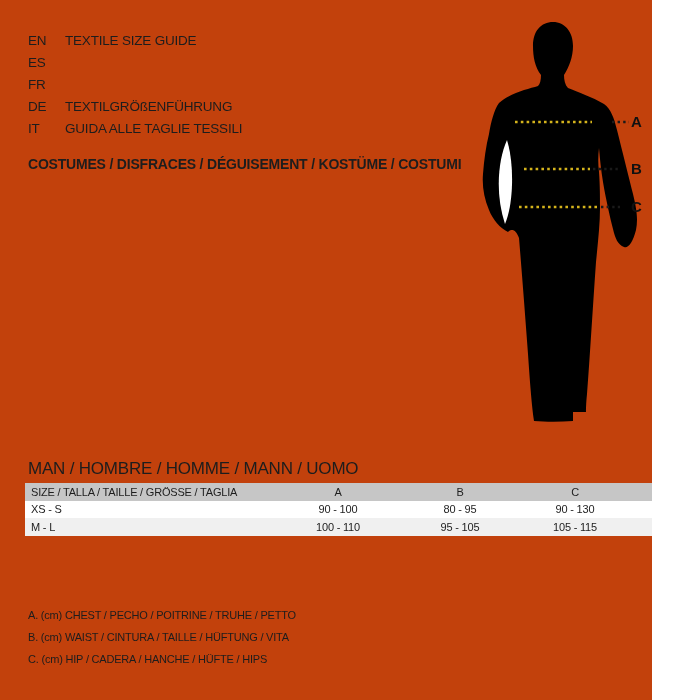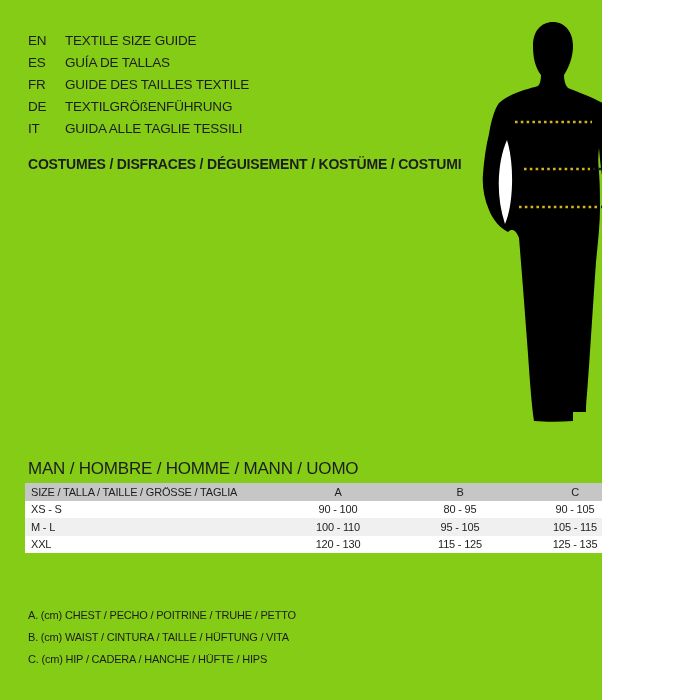--- a/index.html
+++ b/index.html
@@ -1,17 +1,17 @@
 <!DOCTYPE html>
 <html><head>
 <meta charset="utf-8">
 <style>
   html,body{margin:0;padding:0;background:#fff;}
   .page{
-    position:relative;width:602px;height:700px;background:#84cc16;
+    position:relative;width:652px;height:700px;background:#c2410c;
     font-family:"Liberation Sans","DejaVu Sans",sans-serif;
     color:#1d1d1d;overflow:hidden;
   }
   
   .langs{position:absolute;left:28px;top:30px;}
   .lang-row{display:flex;line-height:22px;font-size:13.5px;letter-spacing:-0.2px;}
   .lang-code{width:37px;flex:0 0 37px;}
   
   .category-title{
     position:absolute;left:28px;top:156px;font-size:14px;font-weight:bold;
@@ -51,25 +51,23 @@
 
 <div class="page">
 
   <div class="langs">
     <div class="lang-row">
       <span class="lang-code">EN</span>
       <span class="lang-label">TEXTILE SIZE GUIDE</span>
     </div>
     <div class="lang-row">
       <span class="lang-code">ES</span>
-      <span class="lang-label">GUÍA DE TALLAS</span>
     </div>
     <div class="lang-row">
       <span class="lang-code">FR</span>
-      <span class="lang-label">GUIDE DES TAILLES TEXTILE</span>
     </div>
     <div class="lang-row">
       <span class="lang-code">DE</span>
       <span class="lang-label">TEXTILGRÖßENFÜHRUNG</span>
     </div>
     <div class="lang-row">
       <span class="lang-code">IT</span>
       <span class="lang-label">GUIDA ALLE TAGLIE TESSILI</span>
     </div>
   </div>
@@ -145,35 +143,28 @@
         <th class="col-val">B</th>
         <th class="col-val">C</th>
         <th></th>
       </tr>
     </thead>
     <tbody>
       <tr>
         <td class="col-size">XS - S</td>
         <td class="col-val">90 - 100</td>
         <td class="col-val">80 - 95</td>
-        <td class="col-val">90 - 105</td>
+        <td class="col-val">90 - 130</td>
         <td></td>
       </tr>
       <tr>
         <td class="col-size">M - L</td>
         <td class="col-val">100 - 110</td>
         <td class="col-val">95 - 105</td>
         <td class="col-val">105 - 115</td>
-        <td></td>
-      </tr>
-      <tr>
-        <td class="col-size">XXL</td>
-        <td class="col-val">120 - 130</td>
-        <td class="col-val">115 - 125</td>
-        <td class="col-val">125 - 135</td>
         <td></td>
       </tr>
     </tbody>
   </table>
 
   <div class="legend">
     <div class="legend-line">A. (cm) CHEST / PECHO / POITRINE / TRUHE / PETTO</div>
     <div class="legend-line">B. (cm) WAIST / CINTURA / TAILLE / HÜFTUNG / VITA</div>
     <div class="legend-line">C. (cm) HIP / CADERA / HANCHE / HÜFTE / HIPS</div>
   </div>

